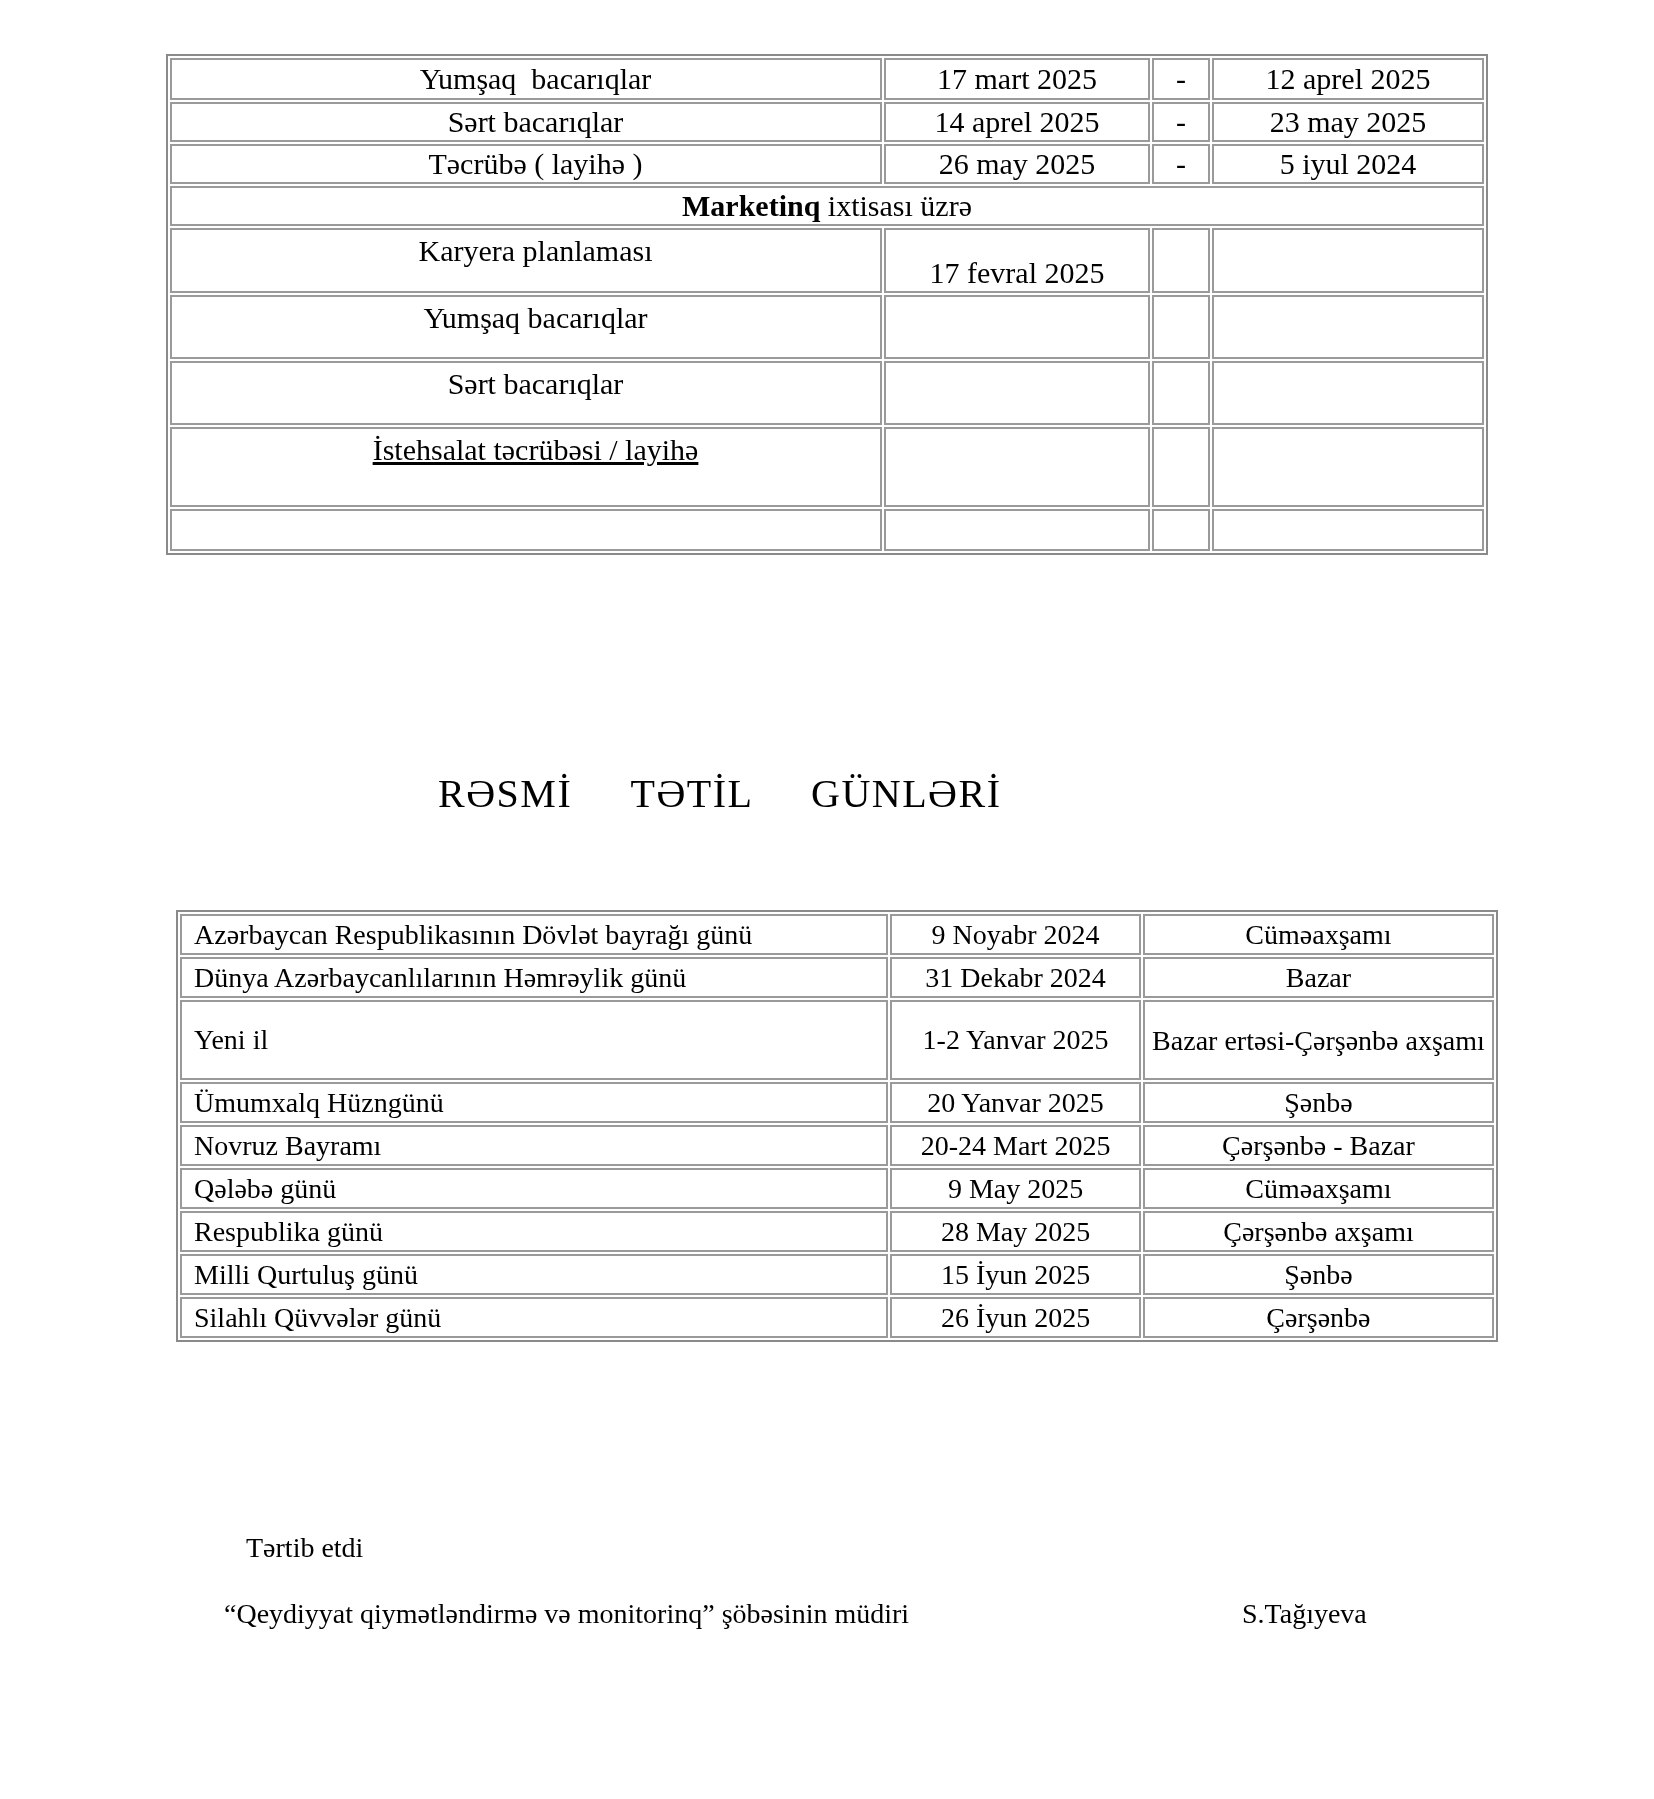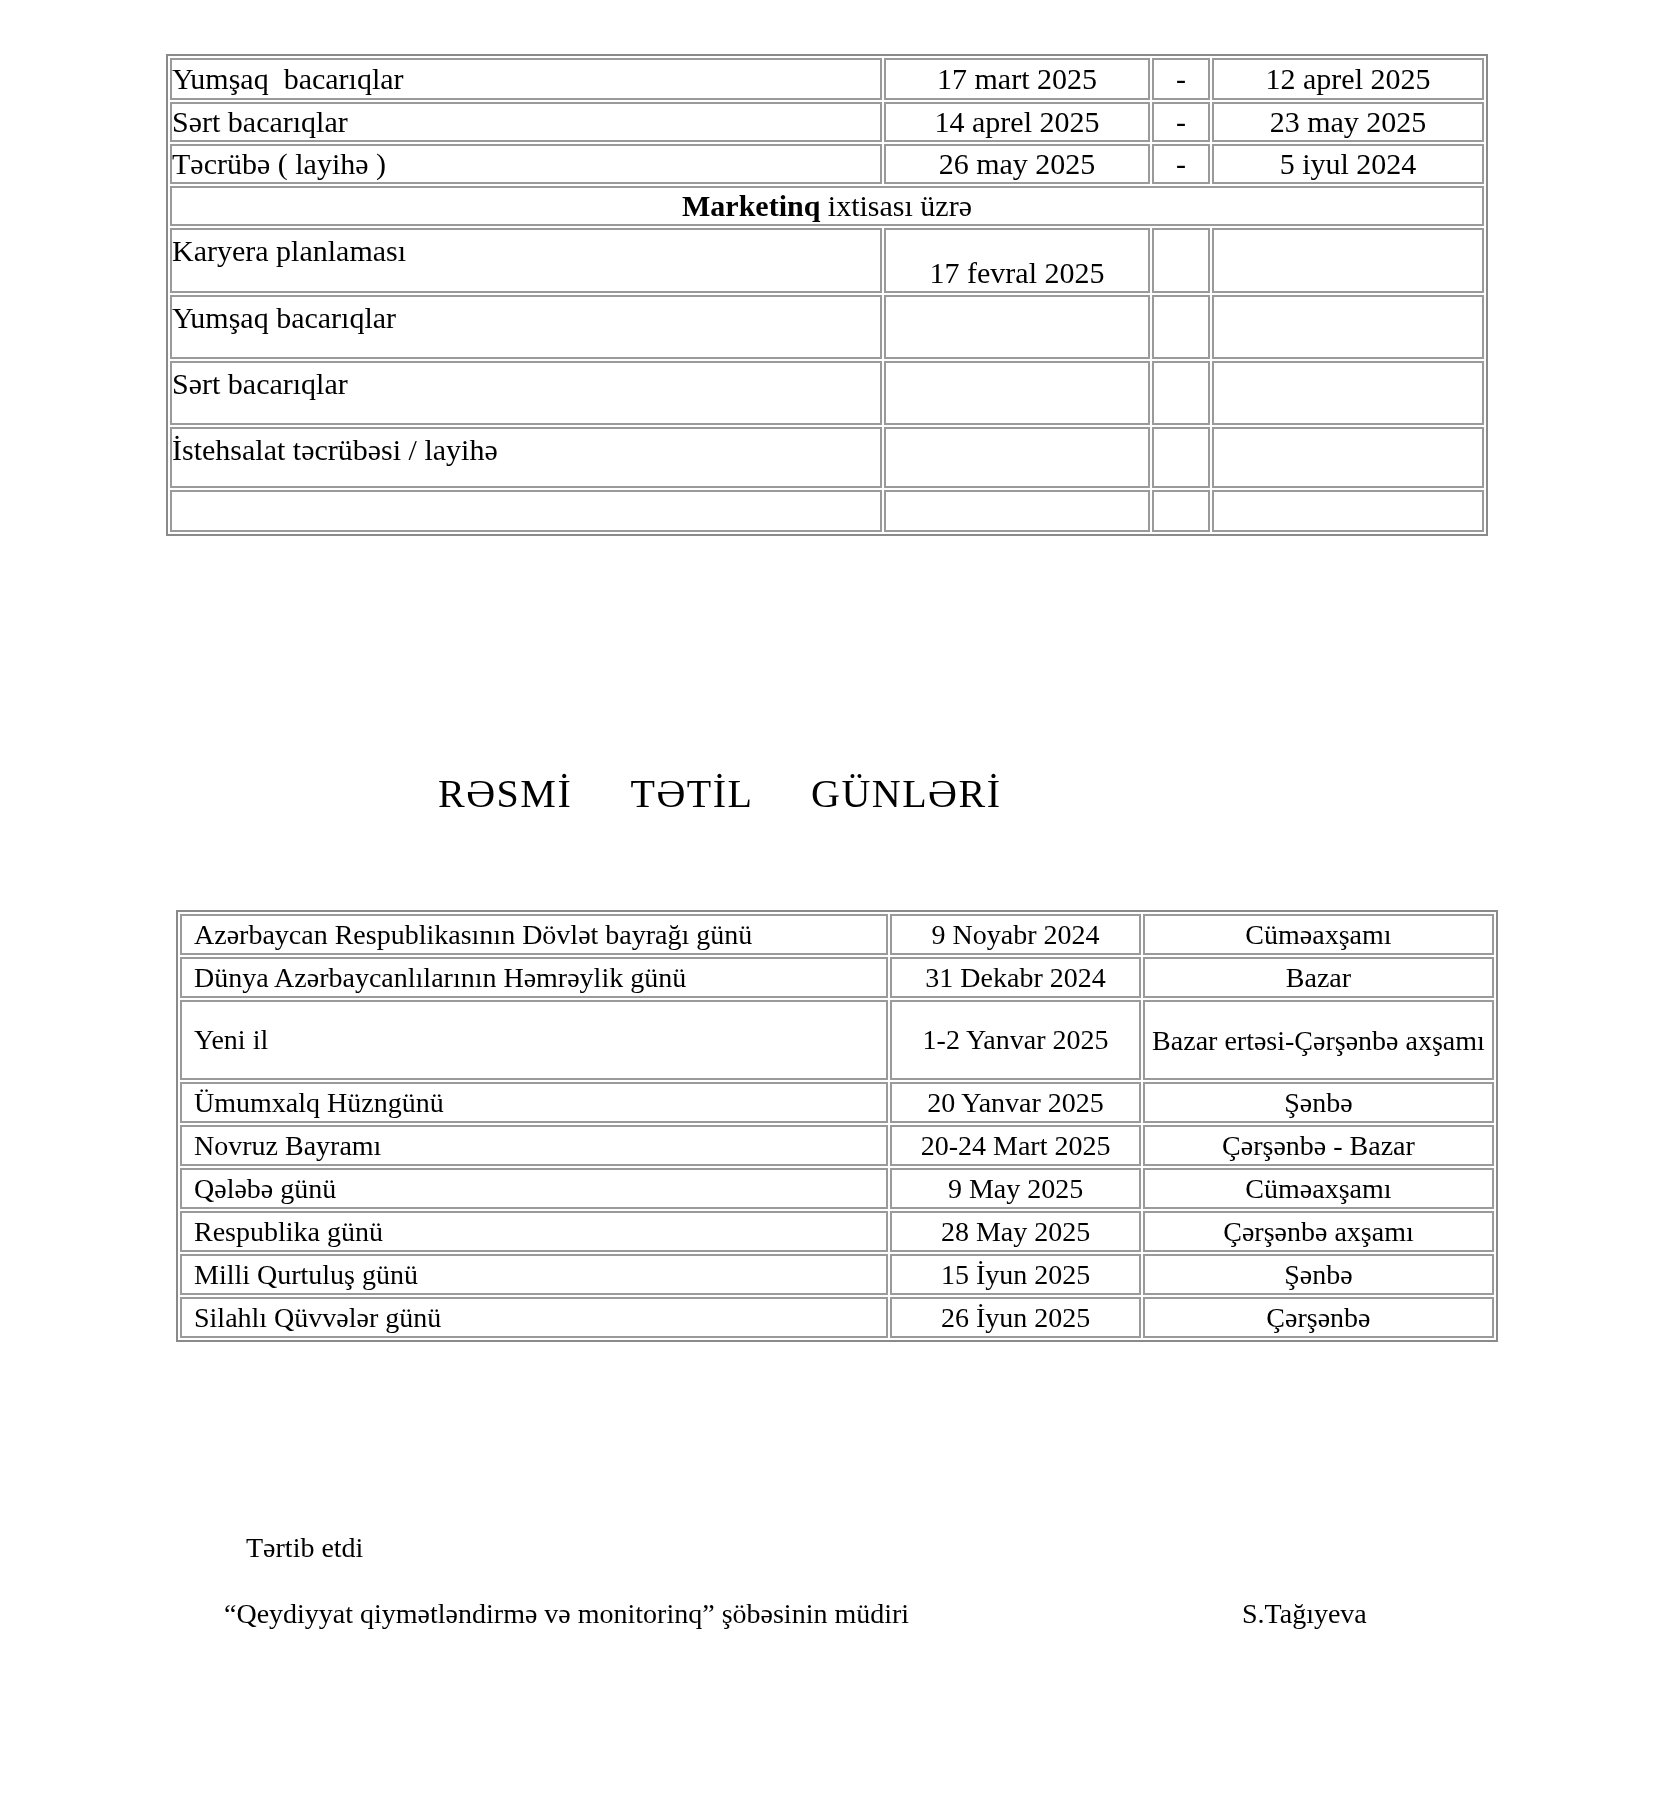--- a/index.html
+++ b/index.html
@@ -20,21 +20,21 @@
   }
   table.doc td{
     border:2px solid #9a9a9a;
     background:#ffffff;
     overflow:hidden;
   }
   
   .schedule{position:absolute;left:166px;top:54px;width:1320px;font-size:30px;}
   .schedule{border-bottom:5px solid #7d7d7d;}
   .schedule td{vertical-align:middle;}
-  .schedule td.name{text-align:left;padding-left:0;white-space:pre;}
+  .schedule td.name{text-align:center;padding-left:20px;white-space:pre;}
   .schedule td.date{text-align:center;}
   .schedule td.dash{text-align:center;}
   .schedule tr.tall td{vertical-align:top;padding-top:4px;}
   .schedule tr.tall td.date{padding-top:26px;}
   .schedule td.section{text-align:center;vertical-align:middle;white-space:pre;}
   
   .holidays{position:absolute;left:176px;top:864px;width:1322px;font-size:28px;margin-top:46px;}
   .holidays{border-bottom:5px solid #7d7d7d;}
   .holidays td{vertical-align:middle;}
   .holidays td.name{text-align:left;padding-left:12px;}
@@ -97,21 +97,21 @@
         <td class="date"></td>
         <td class="dash"></td>
         <td class="date"></td>
       </tr>
       <tr class="tall" style="height:64px;">
         <td class="name">Sərt bacarıqlar</td>
         <td class="date"></td>
         <td class="dash"></td>
         <td class="date"></td>
       </tr>
-      <tr class="tall" style="height:61px;">
+      <tr class="tall" style="height:80px;text-decoration:underline;">
         <td class="name">İstehsalat təcrübəsi / layihə</td>
         <td class="date"></td>
         <td class="dash"></td>
         <td class="date"></td>
       </tr>
       <tr style="height:42px;">
         <td class="name"></td>
         <td class="date"></td>
         <td class="dash"></td>
         <td class="date"></td>

